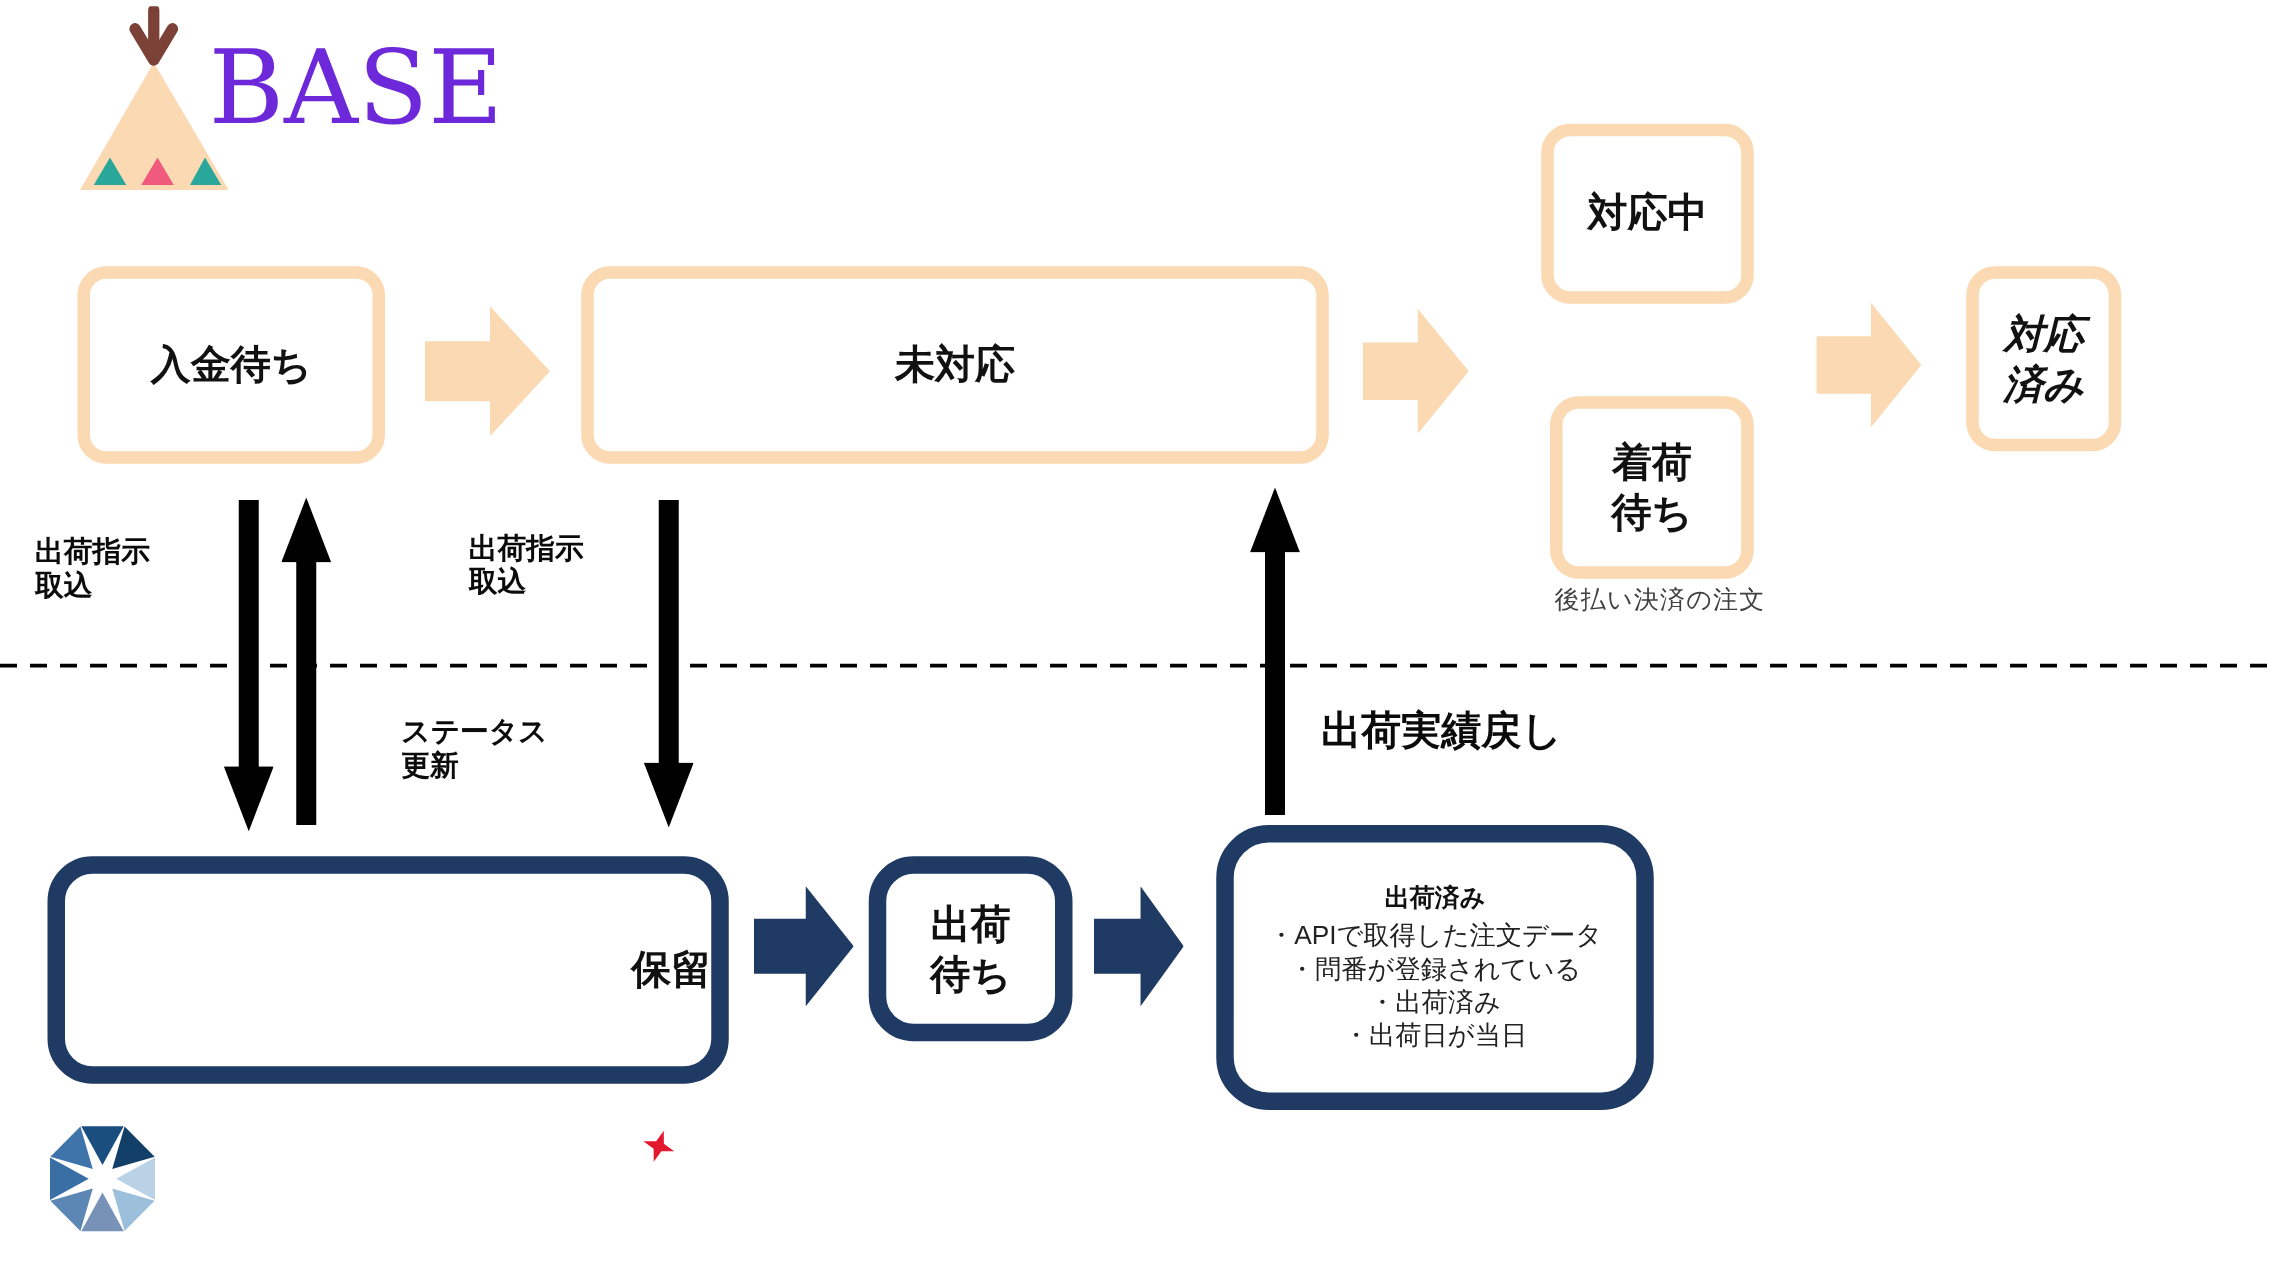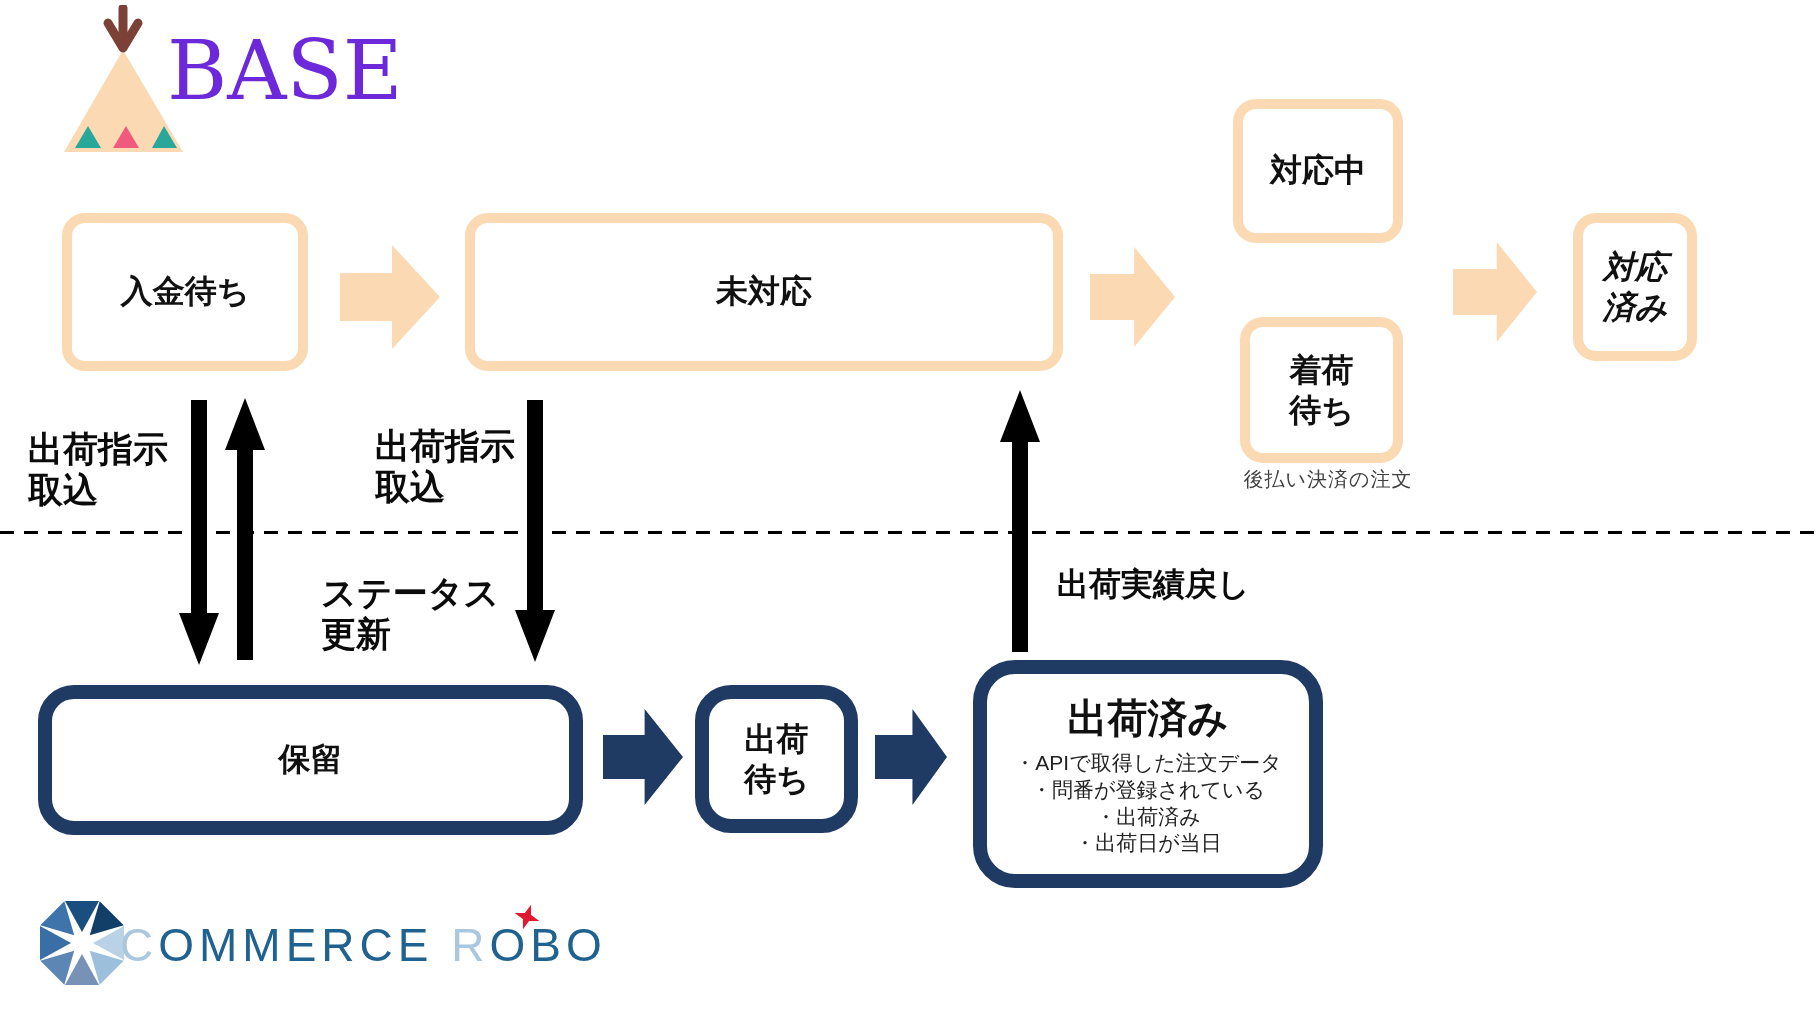--- a/index.html
+++ b/index.html
@@ -31,35 +31,35 @@
   
   .varrow{position:absolute;}
   .varrow .shaft{position:absolute;left:50%;transform:translateX(-50%);width:16px;background:#000;}
   .varrow .head{position:absolute;left:0;width:40px;height:52px;background:#000;}
   .varrow.down .shaft{top:0;bottom:50px;}
   .varrow.down .head{bottom:0;clip-path:polygon(50% 100%,0 0,100% 0);}
   .varrow.up .shaft{top:50px;bottom:0;}
   .varrow.up .head{top:0;clip-path:polygon(50% 0,0 100%,100% 100%);}
   
   .conn-label{
-    position:absolute;font-weight:bold;font-size:35px;line-height:1.18;
+    position:absolute;font-weight:bold;font-size:23px;line-height:1.18;
     white-space:pre-line;color:#0b0b0b;
   }
   .note-label{
     position:absolute;font-size:20px;font-weight:400;color:#404040;
     width:300px;text-align:center;letter-spacing:1px;
   }
   
   .divider{
     position:absolute;left:0;top:531px;width:1816px;height:3px;
     background:repeating-linear-gradient(90deg,#000 0 14px,transparent 14px 24px);
   }
   
   .shipped-inner{display:flex;flex-direction:column;align-items:center;justify-content:center;}
-  .shipped-title{font-weight:bold;font-size:40px;margin-bottom:4px;}
+  .shipped-title{font-weight:bold;font-size:20px;margin-bottom:4px;}
   .shipped-item{font-weight:400;font-size:21px;line-height:1.28;color:#222;}
   
   .base-logo{position:absolute;left:30px;top:5px;width:600px;height:150px;}
   .base-logo-text{
     position:absolute;left:137px;top:18px;
     font-family:"DejaVu Serif","Liberation Serif",serif;
     font-weight:normal;font-size:82px;color:#6d28d9;letter-spacing:0px;
   }
   
   .robo-logo{position:absolute;left:40px;top:890px;width:540px;height:110px;}
@@ -143,21 +143,21 @@
 
   <div class="varrow up" style="left:1000px;top:390px;width:40px;height:262px;">
     <div class="shaft"></div>
       <div class="head"></div>
   </div>
 
   <div class="conn-label" style="left:1057px;top:566px;font-size:32px;">出荷実績戻し</div>
 
   <div class="divider"></div>
 
-  <div class="navy-box" style="left:38px;top:685px;width:545px;height:150px;">
+  <div class="navy-box" style="left:38px;top:685px;width:545px;height:182px;justify-content:flex-end;">
     <span>保留</span>
   </div>
 
   <div class="arrow-right navy" style="left:603px;top:709px;width:80px;height:96px;"></div>
 
   <div class="navy-box two-line" style="left:695px;top:685px;width:163px;height:148px;">
     <span class="two-line">出荷
 待ち</span>
   </div>
 
@@ -179,19 +179,18 @@
         <polygon points="-17,-42 17,-42 0,-11" fill="#1A4E7E" transform="rotate(0)"></polygon>
         <polygon points="-17,-42 17,-42 0,-11" fill="#123F68" transform="rotate(45)"></polygon>
         <polygon points="-17,-42 17,-42 0,-11" fill="#BAD2E6" transform="rotate(90)"></polygon>
         <polygon points="-17,-42 17,-42 0,-11" fill="#9CC0DC" transform="rotate(135)"></polygon>
         <polygon points="-17,-42 17,-42 0,-11" fill="#7792B6" transform="rotate(180)"></polygon>
         <polygon points="-17,-42 17,-42 0,-11" fill="#5C86B4" transform="rotate(225)"></polygon>
         <polygon points="-17,-42 17,-42 0,-11" fill="#3A6FA5" transform="rotate(270)"></polygon>
         <polygon points="-17,-42 17,-42 0,-11" fill="#3F74AA" transform="rotate(315)"></polygon>
       </g>
     </svg>
-    <div class="robo-text"><span class="lt">C</span><span>OMMERCE</span><span>&nbsp;</span><span class="lt">R</span><span>OBO</span></div>
     <svg width="26" height="26" viewBox="0 0 24 24" style="position:absolute;left:474px;top:14px;">
       <polygon points="12,0 15,9 24,12 15,15 12,24 9,15 0,12 9,9" fill="#E2192E" transform="rotate(18 12 12)"></polygon>
     </svg>
   </div>
 
 </div>
 
 </body></html>

